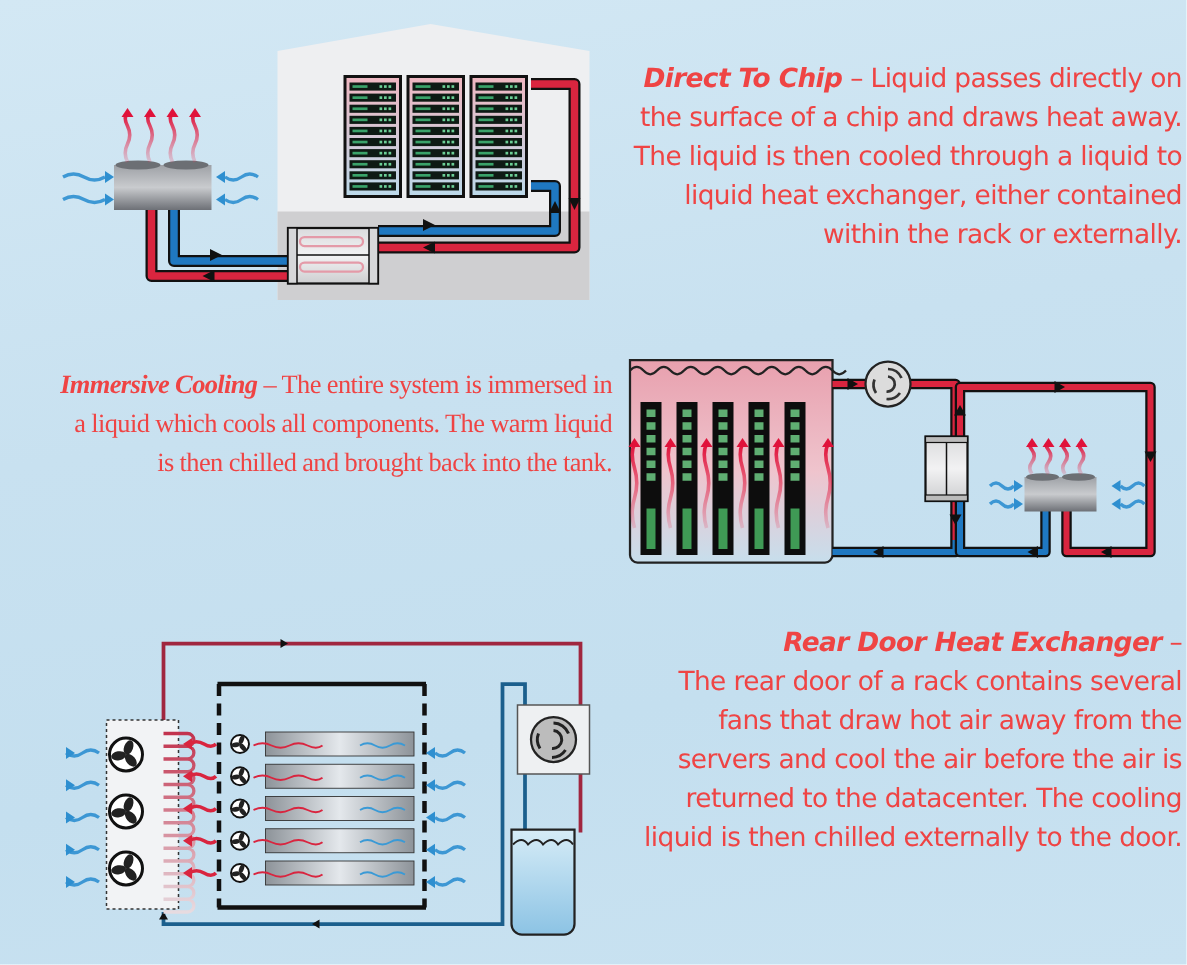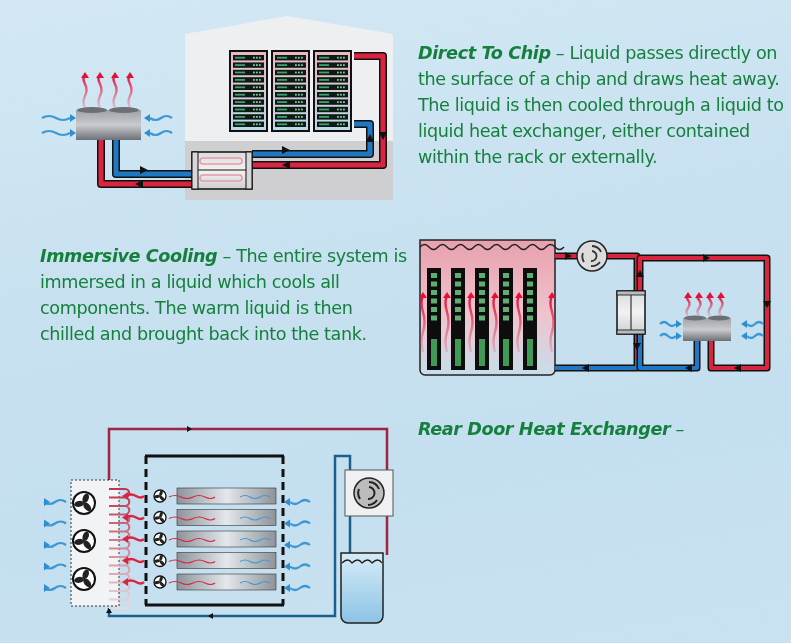--- a/index.html
+++ b/index.html
@@ -1,36 +1,36 @@
 <!DOCTYPE html>
 <html><head>
 <meta charset="utf-8">
 <style>
   html,body{margin:0;padding:0;}
   body{width:791px;height:643px;overflow:hidden;position:relative;
     background:linear-gradient(170deg,#d3e8f4 0%,#c8e1f0 40%,#c4dfef 70%,#c9e2f1 100%);
     font-family:"DejaVu Sans",sans-serif;color:#111;}
-  .txt{position:absolute;font-size:17.6px;line-height:26px;letter-spacing:-0.4px;color:#15803d;}
+  .txt{position:absolute;font-size:17.6px;line-height:26px;letter-spacing:-0.4px;color:#ef4444;text-align:right;}
   .txt b{font-style:italic;font-weight:bold;}
   #t1{left:418px;top:40px;width:370px;}
-  #t2{left:40px;top:243px;width:368px;}
+  #t2{left:40px;top:243px;width:368px;font-family:Liberation Serif, serif;}
   #t3{left:418px;top:416px;width:370px;}
   svg{position:absolute;overflow:visible;}
 </style>
 </head>
 <body>
 
 <div class="txt" id="t1">
   <b>Direct To Chip</b><span> – </span><span>Liquid passes directly on the surface of a chip and draws heat away. The liquid is then cooled through a liquid to liquid heat exchanger, either contained within the rack or externally.</span>
 </div>
 <div class="txt" id="t2">
   <b>Immersive Cooling</b><span> – </span><span>The entire system is immersed in a liquid which cools all components. The warm liquid is then chilled and brought back into the tank.</span>
 </div>
 <div class="txt" id="t3">
-  <b>Rear Door Heat Exchanger</b><span> –</span><br>
+  <b>Rear Door Heat Exchanger</b><span> –</span><br><span>The rear door of a rack contains several fans that draw hot air away from the servers and cool the air before the air is returned to the datacenter. The cooling liquid is then chilled externally to the door.</span>
 </div>
 
 <svg width="791" height="643" style="left:0;top:0">
   <defs>
     <linearGradient id="gUnit" x1="0" y1="0" x2="0" y2="1">
       <stop offset="0" stop-color="#9ea1a6"></stop>
         <stop offset="0.5" stop-color="#c9cbce"></stop>
         <stop offset="1" stop-color="#6d7076"></stop>
     </linearGradient>
     <linearGradient id="gHeat" x1="0" y1="1" x2="0" y2="0">

